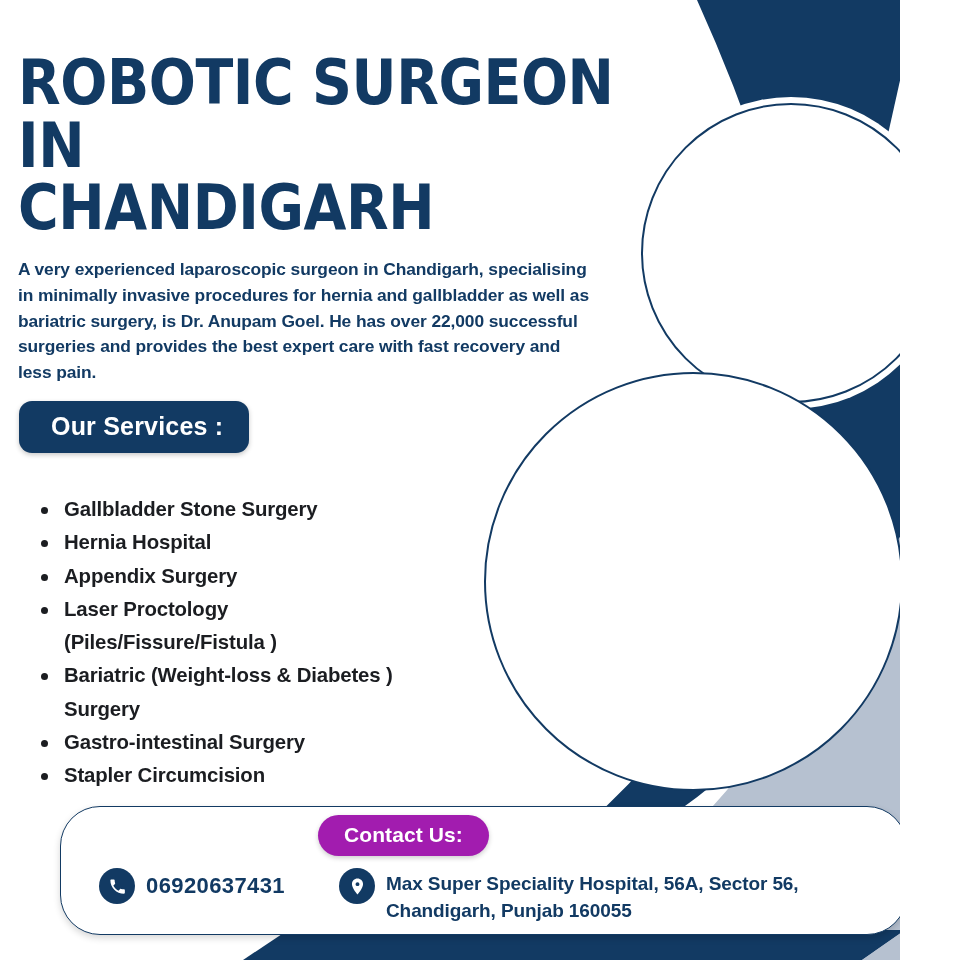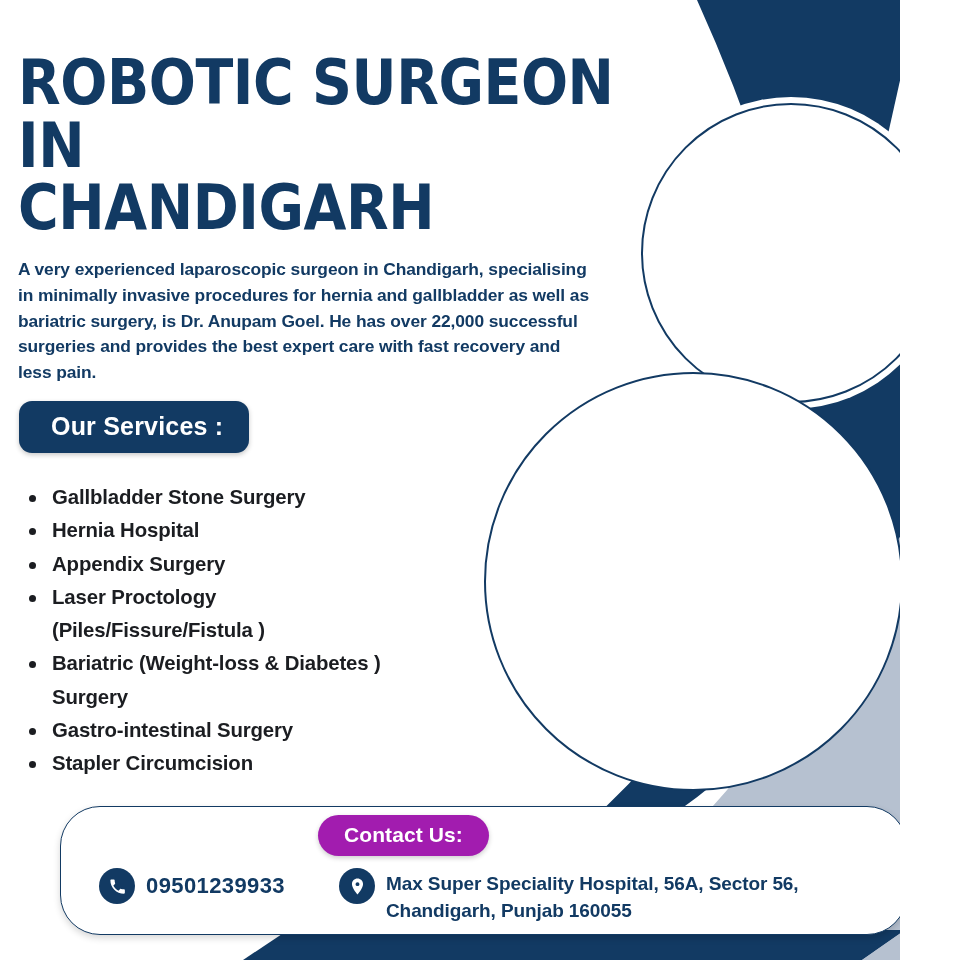--- a/index.html
+++ b/index.html
@@ -44,21 +44,21 @@
     background:#123A63;color:#ffffff;
     border-radius:13px;
     padding:11px 26px 12px 32px;
     font-size:25px;font-weight:700;letter-spacing:0.2px;
     box-shadow:0 2px 5px rgba(0,0,0,.22);
   }
 
   
   .services{
     position:absolute;left:16px;top:477px;width:470px;
-    margin:4px;padding:0;list-style:none;
+    margin:16px;padding:0;list-style:none;
     color:#1B1D21;
   }
   .services li{
     position:relative;
     padding-left:32px;
     font-size:20.4px;
     font-weight:700;
     line-height:1.63;
     letter-spacing:-0.15px;
     white-space:pre-line;
@@ -329,21 +329,21 @@
   </ul>
 
   <div class="contact-card"></div>
   <div class="contact-badge">Contact Us:</div>
 
   <div class="ico-circle phone-ico">
     <svg viewBox="0 0 24 24" aria-hidden="true">
         <path d="M6.6 10.8c1.4 2.8 3.8 5.2 6.6 6.6l2.2-2.2c.3-.3.7-.4 1.1-.2 1.2.4 2.5.6 3.8.6.6 0 1 .4 1 1V20c0 .6-.4 1-1 1C10.6 21 3 13.4 3 4c0-.6.4-1 1-1h3.4c.6 0 1 .4 1 1 0 1.3.2 2.6.6 3.8.1.4 0 .8-.2 1.1l-2.2 2z"></path>
       </svg>
   </div>
-  <div class="phone-text">09501239933</div>
+  <div class="phone-text">06920637431</div>
 
   <div class="ico-circle pin-ico">
     <svg viewBox="0 0 24 24" aria-hidden="true">
         <path d="M12 2C8.1 2 5 5.1 5 9c0 5.2 7 13 7 13s7-7.8 7-13c0-3.9-3.1-7-7-7zm0 9.5A2.5 2.5 0 1 1 12 6.5a2.5 2.5 0 0 1 0 5z"></path>
       </svg>
   </div>
   <div class="addr-text">Max Super Speciality Hospital, 56A, Sector 56, Chandigarh, Punjab 160055</div>
 
   <div class="watermark">
     <div class="wm-row">

